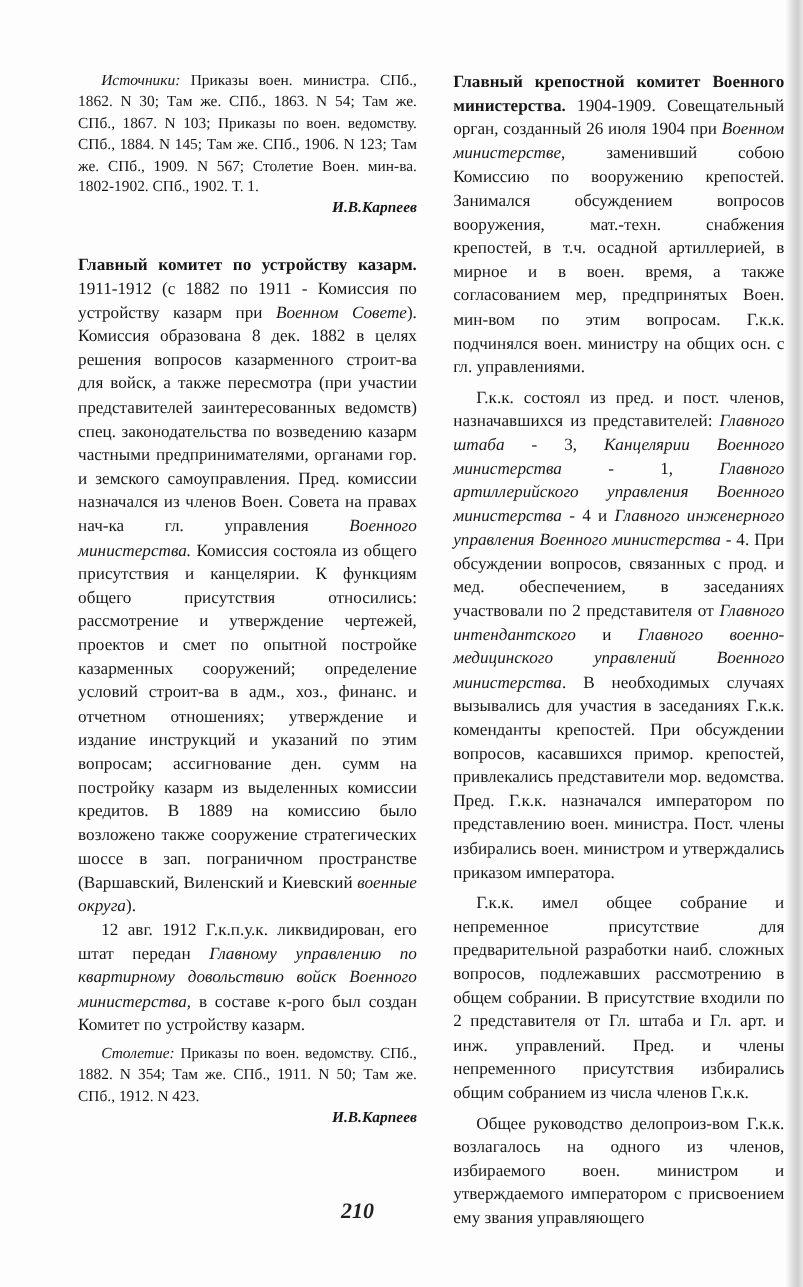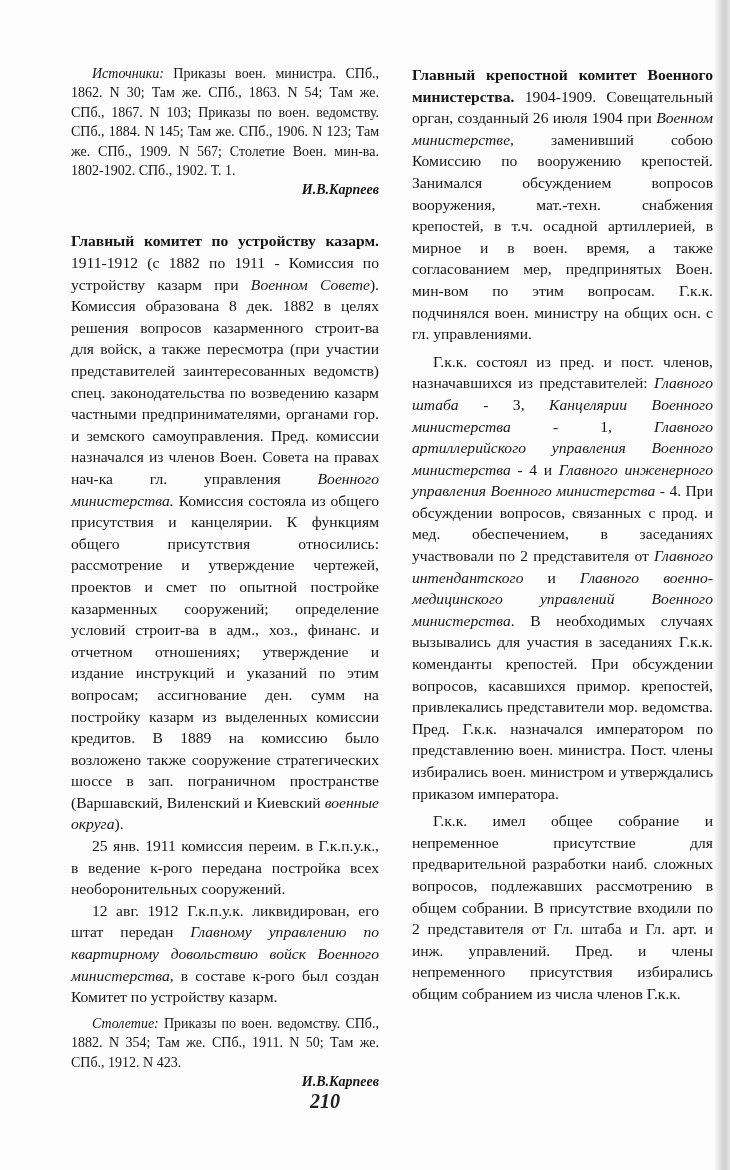--- a/index.html
+++ b/index.html
@@ -31,27 +31,27 @@
   }
 </style>
 </head>
 <body>
 
 <div class="col col-left">
   <p class="src"><i>Источники:</i><span> Приказы воен. министра. СПб., 1862. N 30; Там же. СПб., 1863. N 54; Там же. СПб., 1867. N 103; Приказы по воен. ведомству. СПб., 1884. N 145; Там же. СПб., 1906. N 123; Там же. СПб., 1909. N 567; Столетие Воен. мин-ва. 1802-1902. СПб., 1902. Т. 1.</span></p>
   <p class="author">И.В.Карпеев</p>
 
   <p class="first gap-big"><b>Главный комитет по устройству казарм.</b><span> 1911-1912 (с 1882 по 1911 - Комиссия по устройству казарм при </span><i>Военном Совете</i><span>). Комиссия образована 8 дек. 1882 в целях решения вопросов казарменного строит-ва для войск, а также пересмотра (при участии представителей заинтересованных ведомств) спец. законодательства по возведению казарм частными предпринимателями, органами гор. и земского самоуправления. Пред. комиссии назначался из членов Воен. Совета на правах нач-ка гл. управления </span><i>Военного министерства.</i><span> Комиссия состояла из общего присутствия и канцелярии. К функциям общего присутствия относились: рассмотрение и утверждение чертежей, проектов и смет по опытной постройке казарменных сооружений; определение условий строит-ва в адм., хоз., финанс. и отчетном отношениях; утверждение и издание инструкций и указаний по этим вопросам; ассигнование ден. сумм на постройку казарм из выделенных комиссии кредитов. В 1889 на комиссию было возложено также сооружение стратегических шоссе в зап. пограничном пространстве (Варшавский, Виленский и Киевский </span><i>военные округа</i><span>).</span></p>
-  <p class="para">25 янв. 1911 комиссия переим. в Г.к.п.у.к., в ведение к-рого передана постройка всех необоронительных сооружений.</p>
   <p class="para"><span>12 авг. 1912 Г.к.п.у.к. ликвидирован, его штат передан </span><i>Главному управлению по квартирному довольствию войск Военного министерства</i><span>, в составе к-рого был создан Комитет по устройству казарм.</span></p>
 
   <p class="src gap-small"><i>Столетие:</i><span> Приказы по воен. ведомству. СПб., 1882. N 354; Там же. СПб., 1911. N 50; Там же. СПб., 1912. N 423.</span></p>
   <p class="author">И.В.Карпеев</p>
 </div>
 
 <div class="col col-right">
   <p class="first"><b>Главный крепостной комитет Военного министерства.</b><span> 1904-1909. Совещательный орган, созданный 26 июля 1904 при </span><i>Военном министерстве</i><span>, заменивший собою Комиссию по вооружению крепостей. Занимался обсуждением вопросов вооружения, мат.-техн. снабжения крепостей, в т.ч. осадной артиллерией, в мирное и в воен. время, а также согласованием мер, предпринятых Воен. мин-вом по этим вопросам. Г.к.к. подчинялся воен. министру на общих осн. с гл. управлениями.</span></p>
   <p class="para gap-small"><span>Г.к.к. состоял из пред. и пост. членов, назначавшихся из представителей: </span><i>Главного штаба</i><span> - 3, </span><i>Канцелярии Военного министерства</i><span> - 1, </span><i>Главного артиллерийского управления Военного министерства</i><span> - 4 и </span><i>Главного инженерного управления Военного министерства</i><span> - 4. При обсуждении вопросов, связанных с прод. и мед. обеспечением, в заседаниях участвовали по 2 представителя от </span><i>Главного интендантского</i><span> и </span><i>Главного военно-медицинского управлений Военного министерства</i><span>. В необходимых случаях вызывались для участия в заседаниях Г.к.к. коменданты крепостей. При обсуждении вопросов, касавшихся примор. крепостей, привлекались представители мор. ведомства. Пред. Г.к.к. назначался императором по представлению воен. министра. Пост. члены избирались воен. министром и утверждались приказом императора.</span></p>
   <p class="para gap-small">Г.к.к. имел общее собрание и непременное присутствие для предварительной разработки наиб. сложных вопросов, подлежавших рассмотрению в общем собрании. В присутствие входили по 2 представителя от Гл. штаба и Гл. арт. и инж. управлений. Пред. и члены непременного присутствия избирались общим собранием из числа членов Г.к.к.</p>
+  <p class="para gap-small">Общее руководство делопроиз-вом Г.к.к. возлагалось на одного из членов, избираемого воен. министром и утверждаемого императором с присвоением ему звания управляющего</p>
 </div>
 
 <div class="page-num">210</div>
 <div class="shadow"></div>
 
 </body></html>

